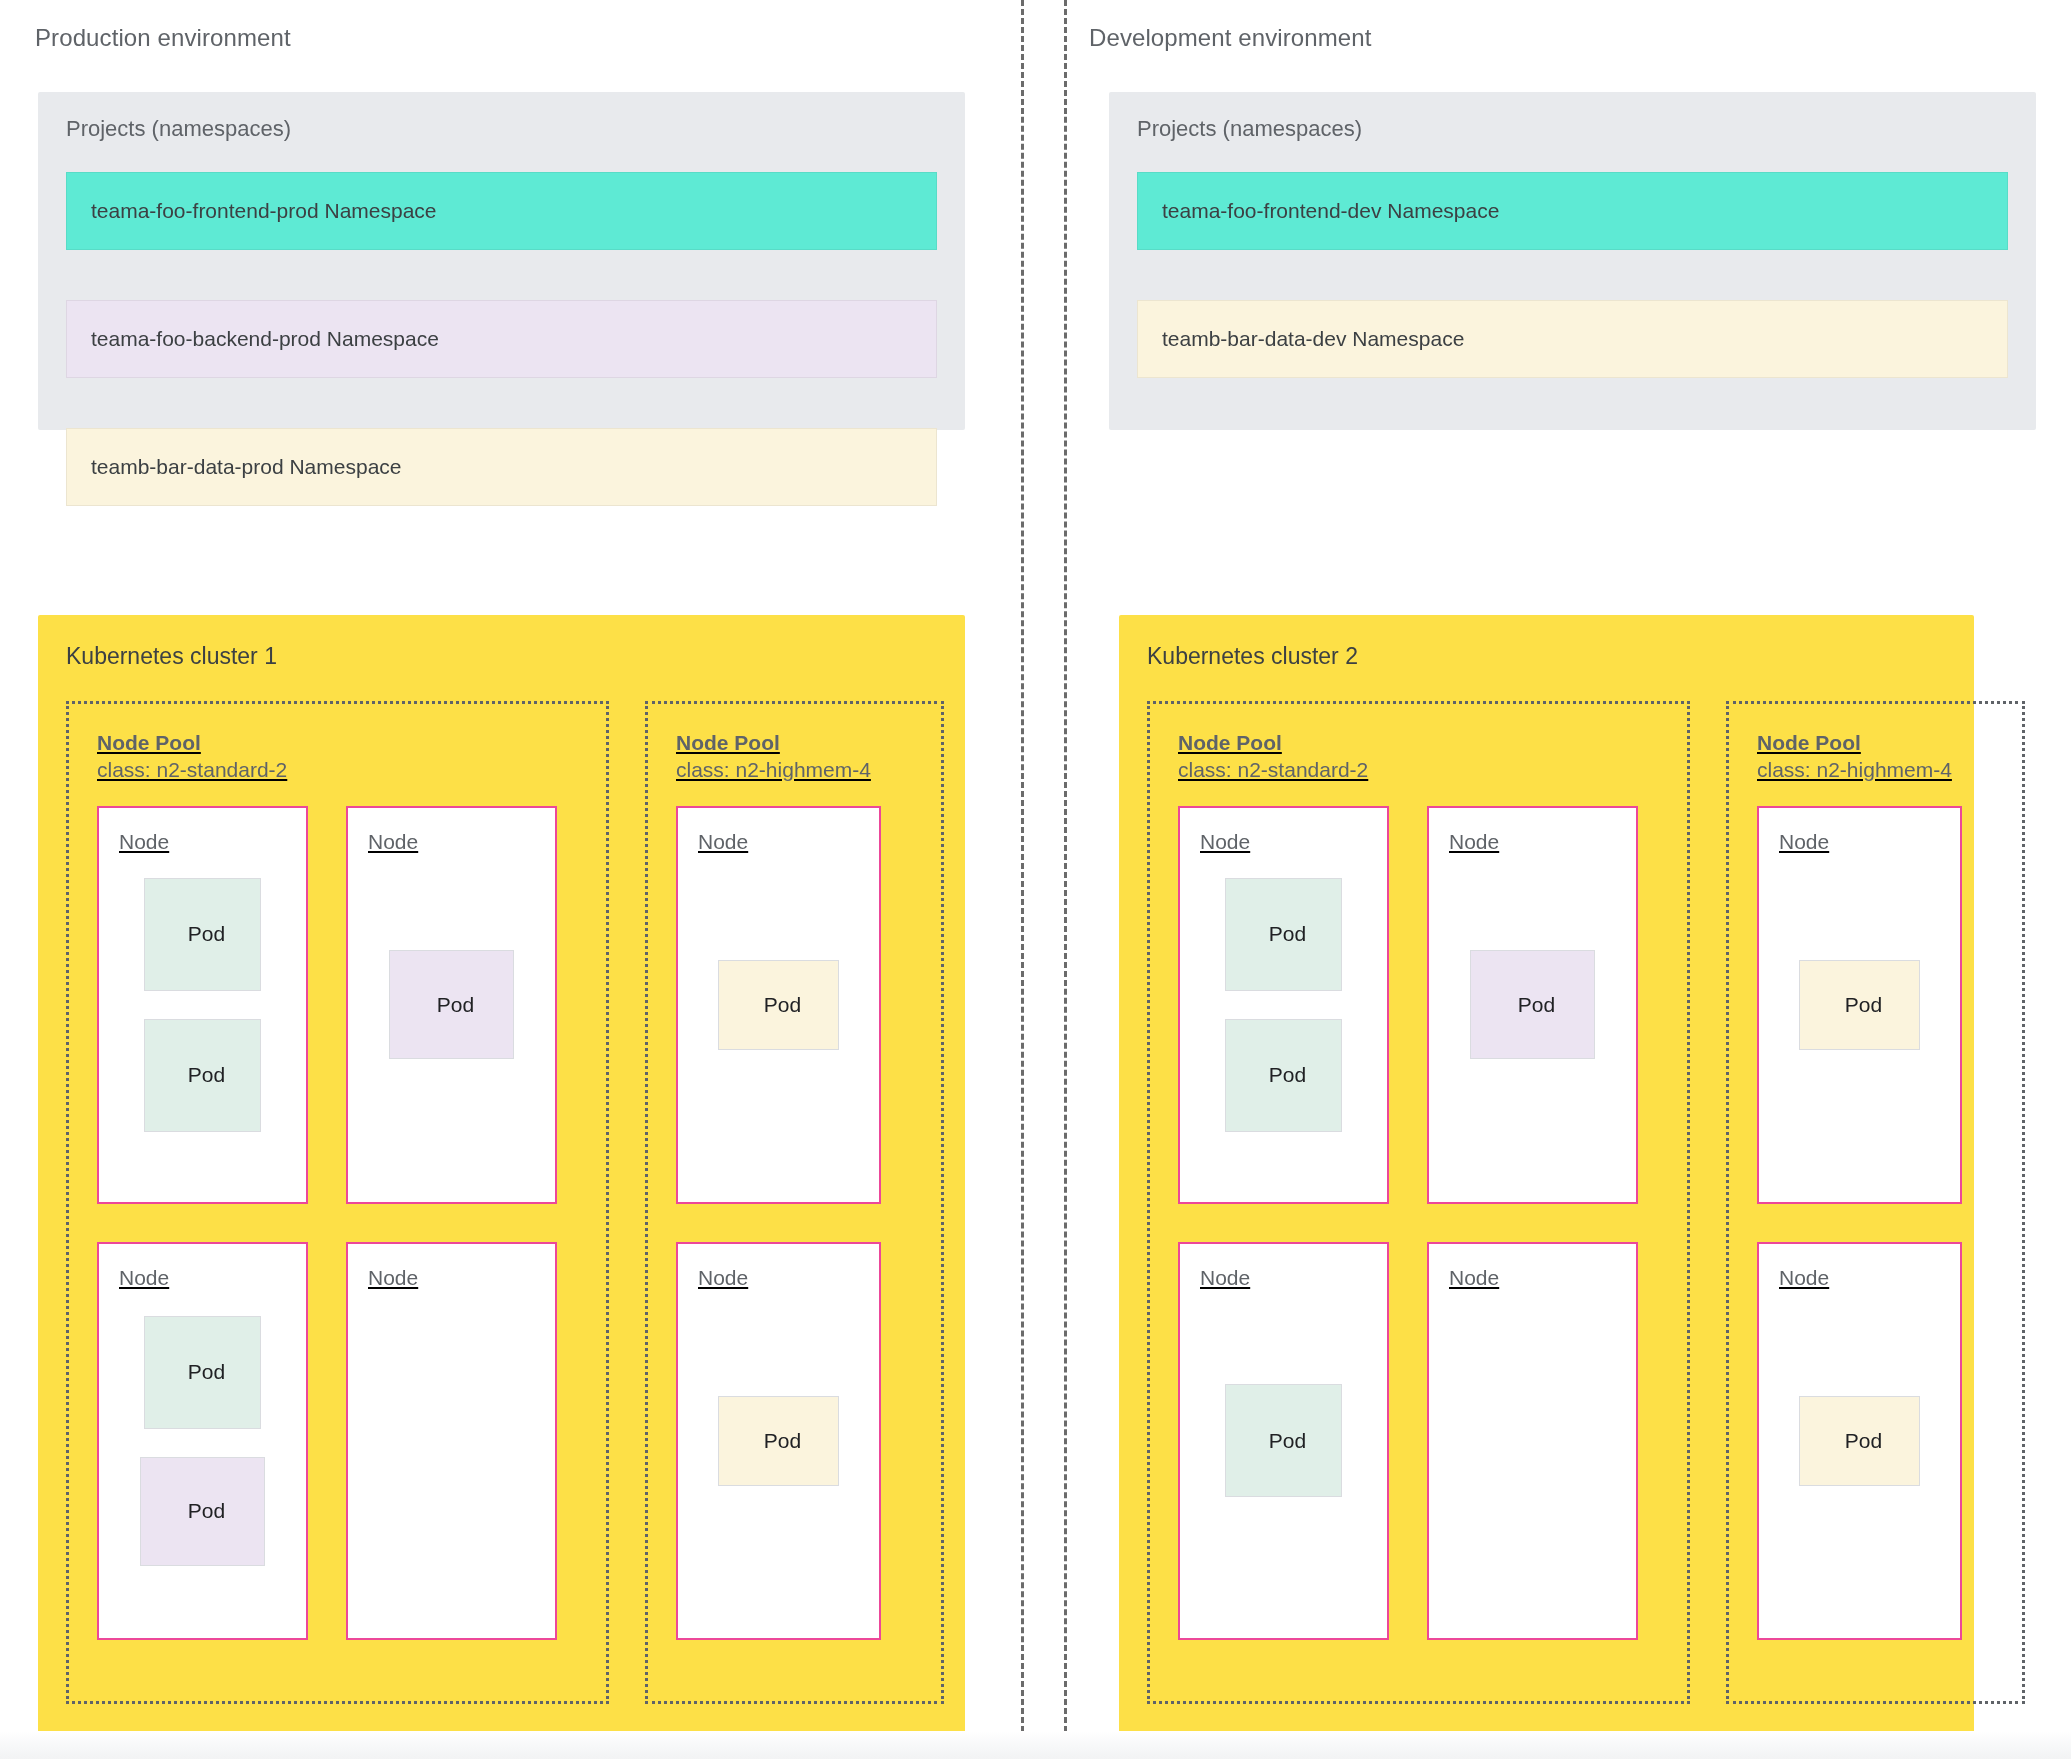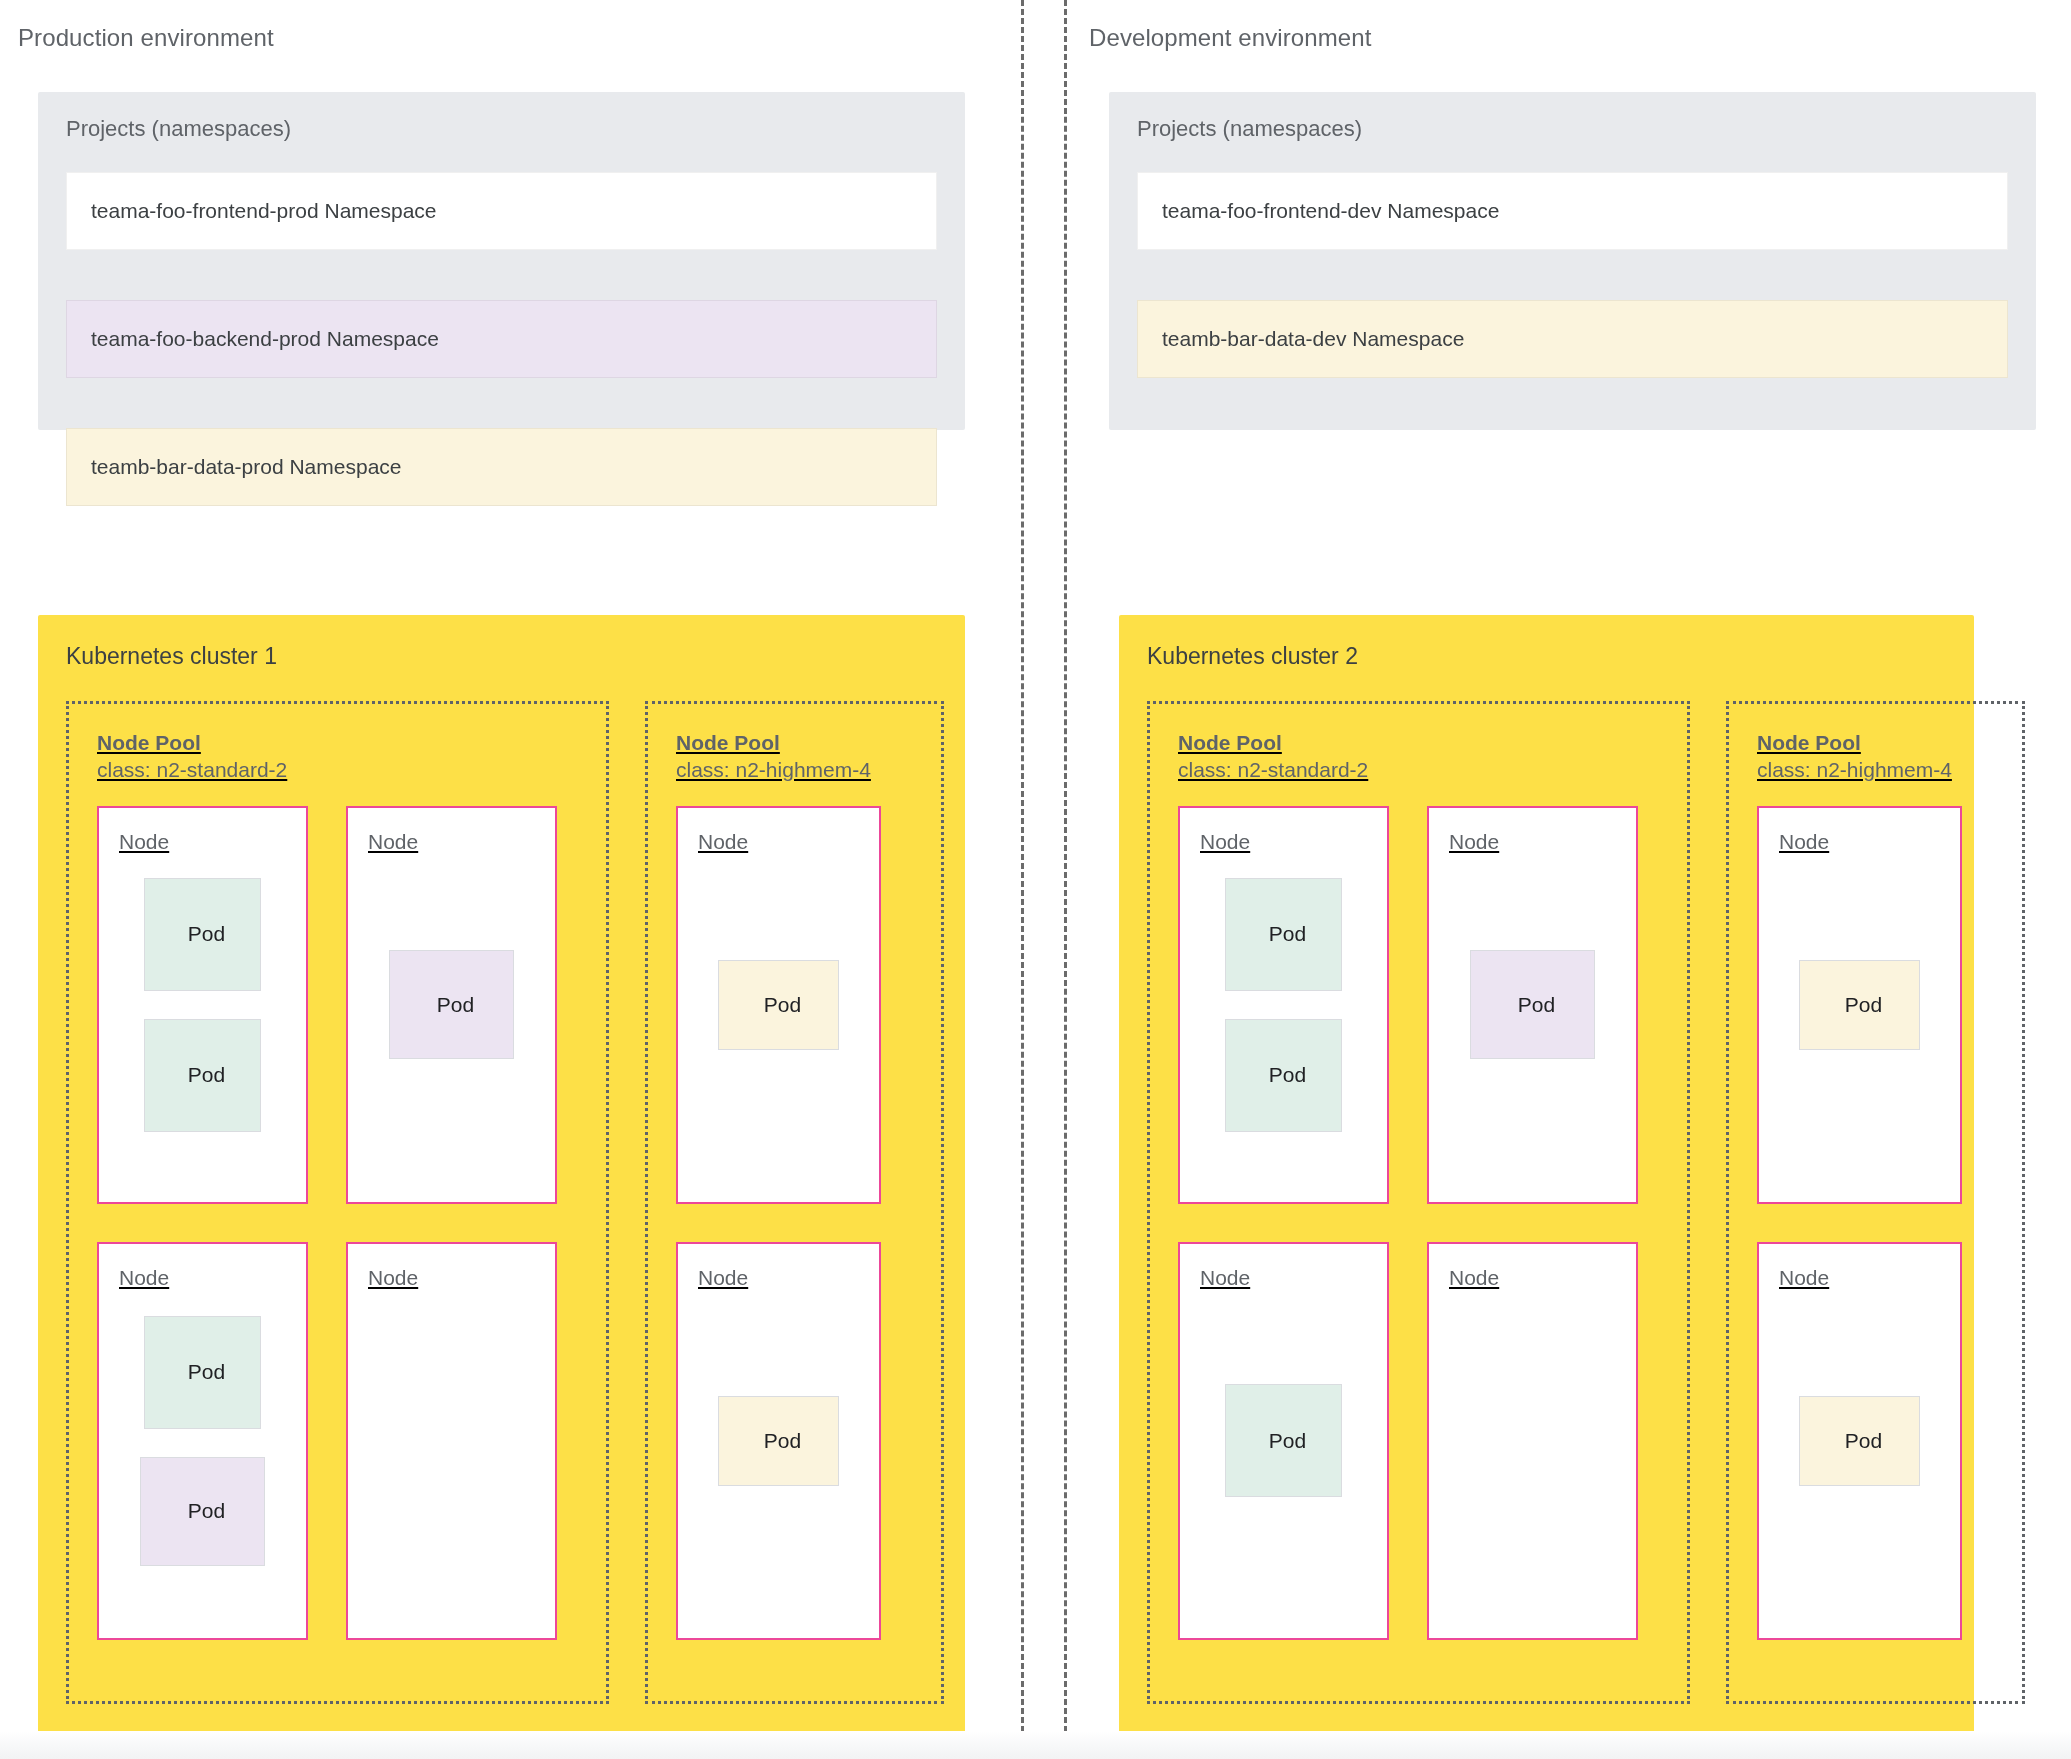--- a/index.html
+++ b/index.html
@@ -51,21 +51,21 @@
   .env.dev  { left: 1075px; width: 997px; }
 
   .env-title {
     position: absolute;
     top: 24px;
     font-size: 24px;
     color: #5f6368;
     letter-spacing: 0.1px;
     white-space: nowrap;
   }
-  .env.prod .env-title { left: 18px; }
+  .env.prod .env-title { left: 35px; }
   .env.dev  .env-title { left: 14px; }
 
   
   .projects-panel {
     position: absolute;
     top: 92px;
     background: #e8eaed;
     border-radius: 2px;
   }
   .env.prod .projects-panel { left: 38px; width: 927px; height: 338px; }
@@ -87,21 +87,21 @@
     right: 28px;
   }
   .ns-box {
     position: relative;
     height: 78px;
     margin-bottom: 50px;
     border: 1px solid rgba(0,0,0,0.06);
     box-sizing: border-box;
   }
   .ns-box:last-child { margin-bottom: 0; }
-  .ns-box.green  { background: #ffffff; }
+  .ns-box.green  { background: #5eead4; }
   .ns-box.purple { background: #ece4f2; }
   .ns-box.yellow { background: #fbf4dd; padding-left: 45px; }
 
   .ns-label {
     position: absolute;
     left: 24px;
     top: 50%;
     transform: translateY(-50%);
     font-size: 21px;
     color: #3c4043;

